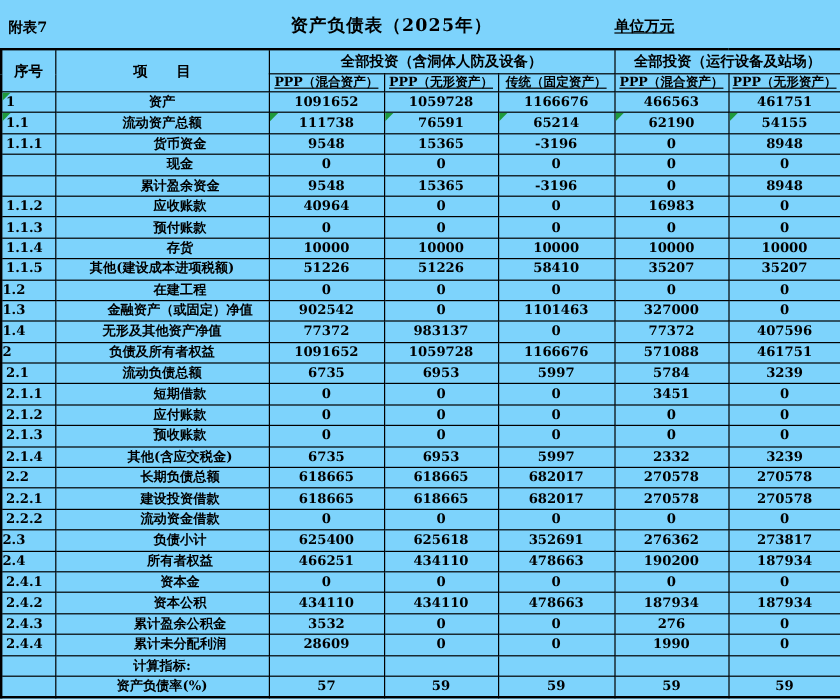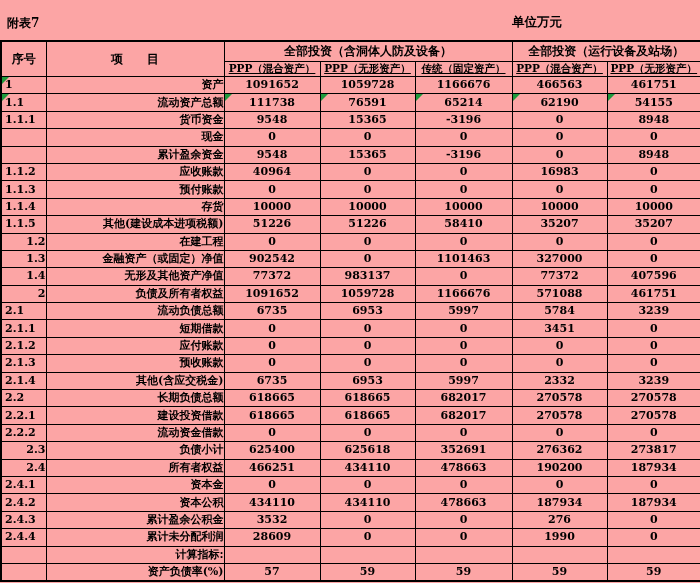--- a/index.html
+++ b/index.html
@@ -1,42 +1,43 @@
 <!DOCTYPE html>
 <html><head>
 <meta charset="utf-8">
 <style>
   html,body{margin:0;padding:0;background:#ffffff;}
-  .page{position:relative;width:700px;height:583px;background:#fca5a5;overflow:hidden;
+  .page{position:relative;width:700px;height:583px;background:#7dd3fc;overflow:hidden;
         font-family:"DejaVu Serif","Liberation Serif",serif;color:#000;}
   .titlebar{position:relative;height:40px;}
   .sheet-label{position:absolute;left:7px;top:15px;font-size:12px;font-weight:bold;}
   .main-title{position:absolute;left:242px;top:12px;font-size:14.5px;font-weight:bold;letter-spacing:1px;}
-  .unit-label{position:absolute;left:512px;top:14px;font-size:12.5px;font-weight:bold;}
+  .unit-label{position:absolute;left:512px;top:14px;font-size:12.5px;font-weight:bold;text-decoration:underline;}
   table.sheet{border-collapse:collapse;table-layout:fixed;width:700px;border:2px solid #000;}
   table.sheet th,table.sheet td{border:1px solid #000;padding:0;margin:0;overflow:hidden;
         white-space:nowrap;font-weight:bold;color:#000;position:relative;}
   thead tr.group-row th{height:19px;font-size:12px;text-align:center;}
   thead th.corner{font-size:12.5px;text-align:center;}
   thead tr.sub-row th{height:14px;font-size:10.5px;text-align:center;text-decoration:underline;}
   tbody td{height:16.4px;font-size:11px;line-height:16px;}
-  td.seq{text-align:right;}
+  td.seq{text-align:left;}
   td.seq.left{text-align:left;padding-left:3px;}
-  td.item{text-align:right;padding-left:4px;}
+  td.item{text-align:center;padding-left:4px;}
   td.item.indent1{padding-left:30px;}
   td.val{text-align:center;}
   .tri{position:absolute;left:0;top:0;width:0;height:0;
        border-top:7px solid #1f9a3d;border-right:7px solid transparent;}
 </style>
 </head>
 <body>
 
 <div class="page">
   <div class="titlebar">
     <span class="sheet-label">附表7</span>
+    <span class="main-title">资产负债表（2025年）</span>
     <span class="unit-label">单位万元</span>
   </div>
 
   <table class="sheet">
     <colgroup>
       <col style="width:45px">
         <col style="width:178px">
       <col style="width:96px">
         <col style="width:95px">
         <col style="width:97px">

